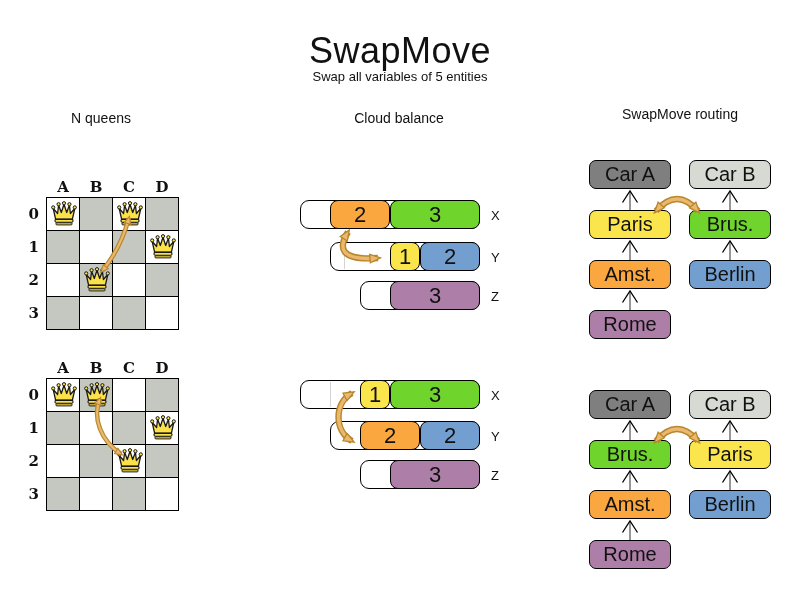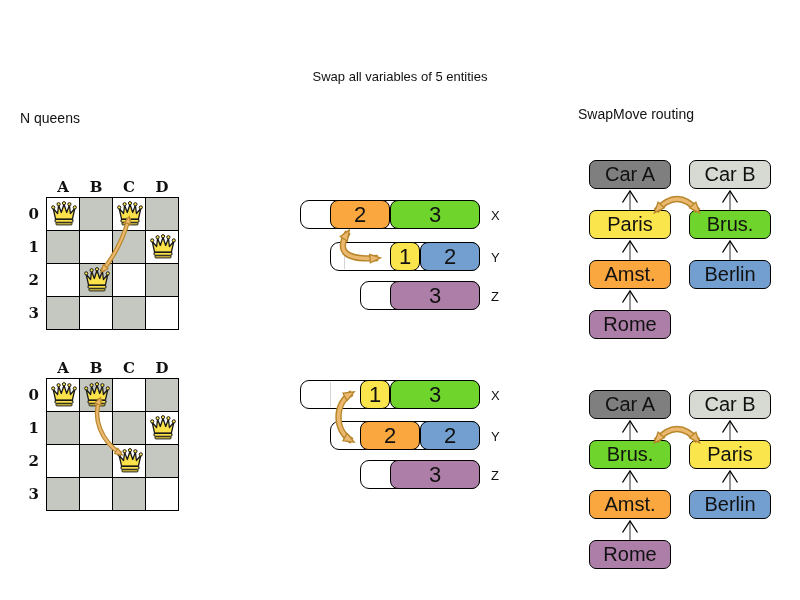--- a/index.html
+++ b/index.html
@@ -1,29 +1,31 @@
 <!DOCTYPE html>
 <html><head>
 <meta charset="utf-8">
 <style>
   html,body{margin:0;padding:0;background:#fff;}
   #canvas{position:relative;width:800px;height:600px;background:#fff;overflow:hidden;
           font-family:"Liberation Sans",sans-serif;color:#111;}
   .title{position:absolute;left:0;right:0;top:30px;text-align:center;font-size:36px;letter-spacing:.5px;}
   .subtitle{position:absolute;left:0;right:0;top:69px;text-align:center;font-size:13px;}
-  .sec{position:absolute;text-align:left;font-size:14px;line-height:1.4;}
+  .sec{position:absolute;text-align:center;font-size:14px;line-height:1.4;}
   #overlay{position:absolute;left:0;top:0;z-index:10;pointer-events:none;}
 </style>
 </head>
 <body>
 
 <div id="canvas">
+  <div class="title">SwapMove</div>
   <div class="subtitle">Swap all variables of 5 entities</div>
 
   <div class="sec" style="left:20px;top:109px;width:162px">N queens</div>
+  <div class="sec" style="left:318px;top:109px;width:162px">Cloud balance</div>
   <div class="sec" style="left:578px;top:105px;width:204px">
     <div>SwapMove routing</div>
   </div>
 
   <svg id="overlay" width="800" height="600" viewBox="0 0 800 600">
       <defs>
         <marker id="hE" markerUnits="userSpaceOnUse" markerWidth="16" markerHeight="14" refX="9" refY="5.2" orient="auto">
           <path d="M1,1 L11.5,5.2 L1,9.4 Z" fill="#EAB86F" stroke="#B8862B" stroke-width="1.3"></path>
         </marker>
         <marker id="hS" markerUnits="userSpaceOnUse" markerWidth="16" markerHeight="14" refX="9" refY="5.2" orient="auto-start-reverse">

